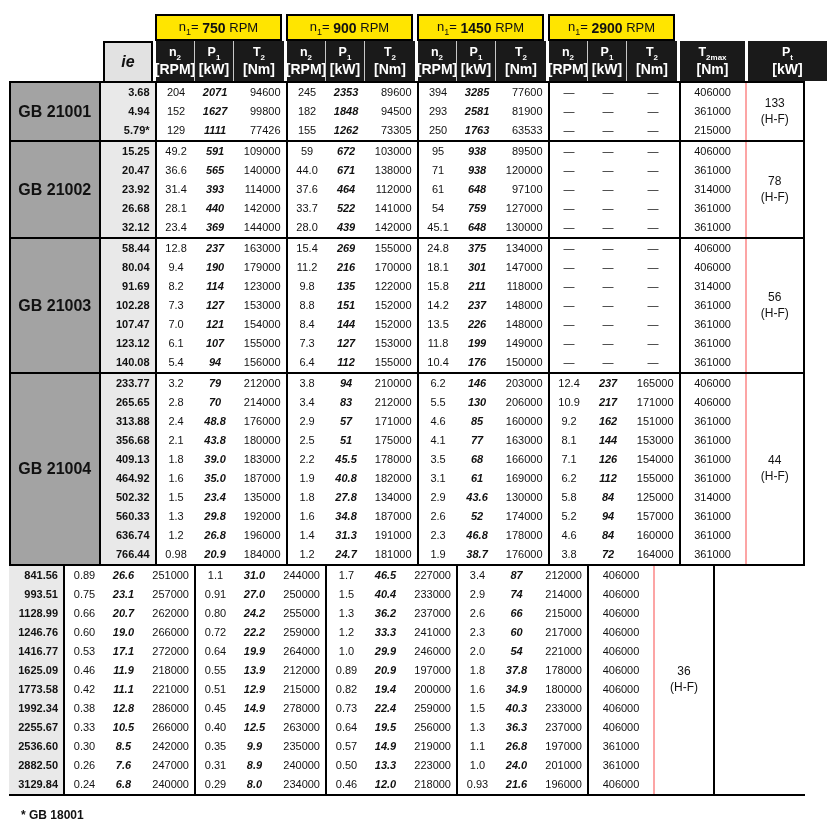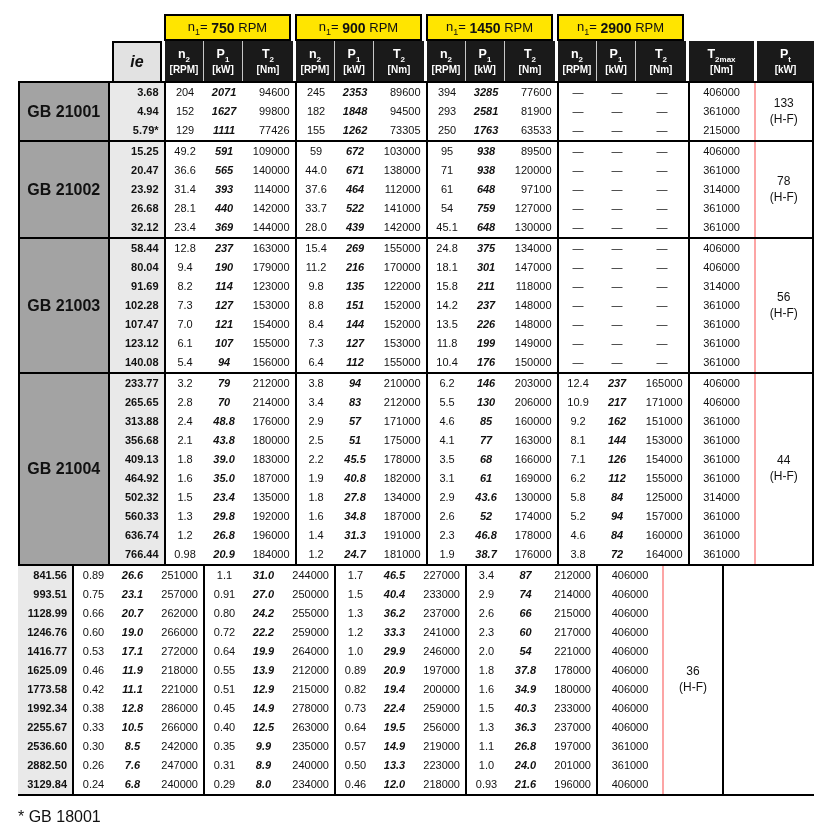--- a/index.html
+++ b/index.html
@@ -2,21 +2,21 @@
 <html><head>
 <meta charset="utf-8">
 <style>
   * { box-sizing: border-box; margin: 0; padding: 0; }
   html, body { width: 830px; height: 832px; overflow: hidden; }
   body {
     background: #ffffff;
     font-family: "Liberation Sans", sans-serif;
     color: #111111;
   }
-  .sheet { position: relative; padding: 14px 0 0 18px; }
+  .sheet { position: relative; padding: 14px 0 0 9px; }
 
   
   .rpm-row { display: flex; height: 27px; }
   .rpm-spacer { width: 144px; }
   .bar-slot { width: 131px; display: flex; }
   .rpm-bar {
     flex: 1; margin: 0 2px;
     background: #FFE500;
     border: 2px solid #000;
     display: flex; align-items: center; justify-content: center;
@@ -33,24 +33,24 @@
     border: 2px solid #000; border-bottom: none;
     display: flex; align-items: center; justify-content: center;
     font-weight: bold; font-size: 16px; font-style: italic;
   }
   .bh {
     background: #1a1a1a; color: #fff;
     display: flex; flex-direction: column; align-items: center; justify-content: center;
     line-height: 1.15; text-align: center;
   }
   .bh .sym { font-size: 12.5px; font-weight: bold; }
-  .bh .unit { font-size: 10px; font-weight: bold; }
+  .bh .unit { font-size: 14px; font-weight: bold; }
   .bh sub { font-size: 8px; }
   .w-n2 { width: 41px; } .w-p1 { width: 39px; } .w-t2 { width: 51px; }
-  .w-t2max { width: 68px; } .w-pt { width: 60px; }
+  .w-t2max { width: 68px; } .w-pt { width: 82px; }
   .gsep { border-left: 3px solid #fff; }
   .isep { border-left: 1px solid #c8c8c8; }
 
   
   .tbody { border-bottom: 2px solid #000; width: 796px; }
   .grp { display: flex; border-top: 2px solid #000; }
   .model-cell {
     width: 94px; background: #a3a3a3;
     border-left: 2px solid #000; border-right: 2px solid #000;
     display: flex; align-items: center; justify-content: center;
@@ -62,21 +62,21 @@
   .n2 { width: 41px; text-align: center; border-left: 2px solid #000; }
   .p1 { width: 39px; text-align: center; font-weight: bold; font-style: italic; }
   .t2 { width: 51px; text-align: right; padding-right: 5px; }
   .t2max { width: 68px; text-align: center; border-left: 2px solid #000; border-right: 2px solid #fca5a5; }
   .pt-cell {
     width: 60px; border-right: 2px solid #000;
     display: flex; flex-direction: column; align-items: center; justify-content: center;
     font-size: 12px; line-height: 1.3; text-align: center;
   }
   .dash { text-align: center; font-weight: normal; font-style: normal; padding-right: 0; }
-  .footnote { margin-top: 12px; font-weight: normal; font-size: 16px; }
+  .footnote { margin-top: 12px; font-weight: bold; font-size: 12px; margin-left: 12px; }
 </style>
 </head>
 <body>
 
 <div class="sheet">
   <div class="rpm-row" id="rpmRow">
     <div class="rpm-spacer"></div>
   <div class="bar-slot">
         <div class="rpm-bar"><span>n<sub>1</sub>= </span><b>750</b><span> RPM</span></div>
       </div>

